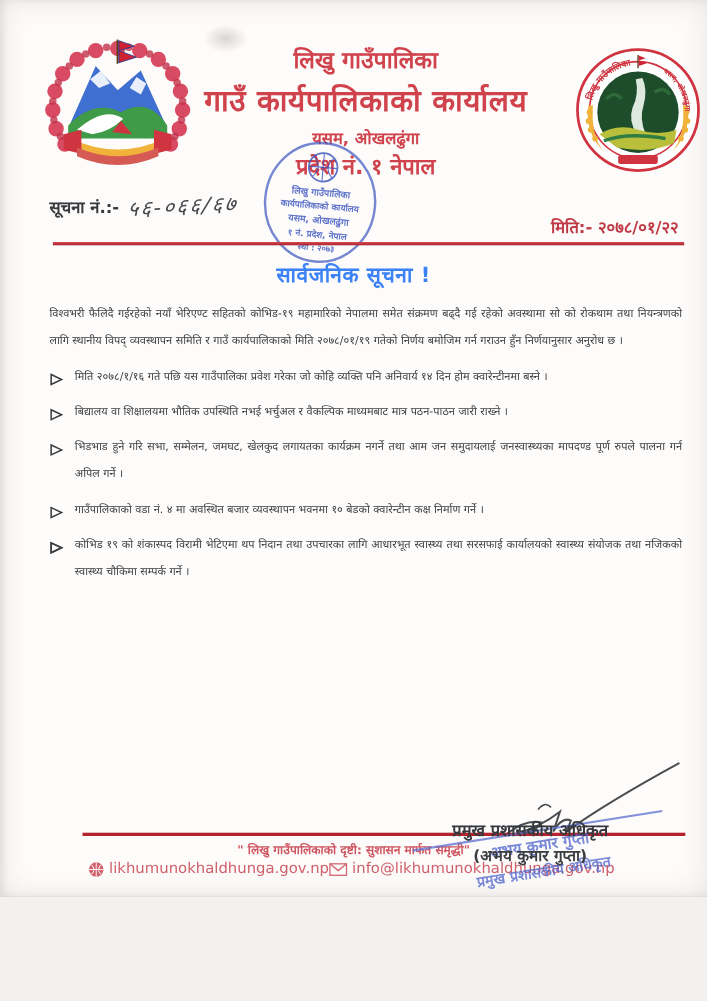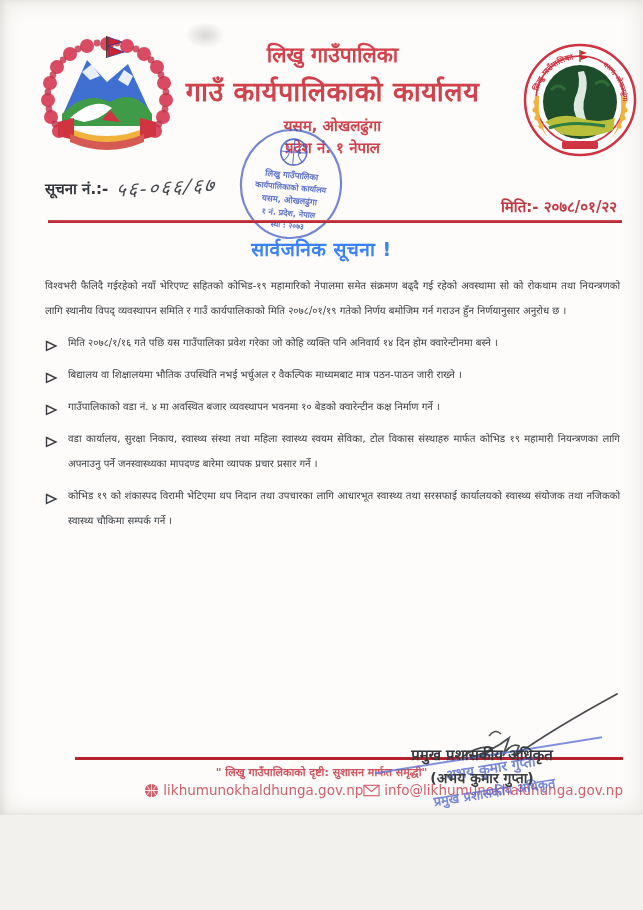--- a/index.html
+++ b/index.html
@@ -16,21 +16,21 @@
   .smudge{position:absolute;left:185px;top:22px;width:40px;height:26px;border-radius:50%;
     background:radial-gradient(closest-side,rgba(120,118,115,.28),rgba(120,118,115,0));}
   
   .letterhead{position:absolute;top:0;left:0;right:0;height:172px;}
   .emblem-left{position:absolute;left:40px;top:34px;width:134px;height:132px;}
   .seal-right{position:absolute;right:4px;top:38px;width:118px;height:124px;}
   .head-text{position:absolute;left:130px;right:108px;top:40px;text-align:center;color:#d0434d;}
   .head-muni{font-size:21px;font-weight:bold;}
   .head-office{font-size:27px;font-weight:bold;margin-top:4px;letter-spacing:.5px;}
   .head-addr{font-size:15px;font-weight:bold;margin-top:6px;}
-  .head-prov{font-size:15px;font-weight:bold;margin-top:2px;}
+  .head-prov{font-size:20px;font-weight:bold;margin-top:2px;}
   
   .hstamp{position:absolute;left:237px;top:126px;width:108px;height:116px;
     transform:rotate(5deg);opacity:.82;}
   .hstamp svg{width:100%;height:100%;}
   .hstamp text{fill:#3c55c0;font-family:"DejaVu Sans",sans-serif;font-weight:bold;}
   
   .meta{position:absolute;top:172px;left:45px;right:24px;height:46px;}
   .notice-no{position:absolute;left:0;top:2px;font-size:15px;font-weight:bold;color:#35383d;}
   .notice-val{display:inline-block;font-size:19px;font-weight:normal;font-style:italic;
     color:#474a50;transform:rotate(-3deg) skewX(-10deg);letter-spacing:2px;margin-left:2px;}
@@ -55,21 +55,21 @@
   .sign-stamp{position:absolute;left:30px;top:10px;width:230px;color:#4d63cc;opacity:.75;
     transform:rotate(-9deg);font-weight:bold;z-index:1;text-align:center;}
   .sign-stamp .l1{font-size:14px;border-top:2px solid #5a6fd0;padding-top:2px;}
   .sign-stamp .l2{font-size:13px;margin-top:6px;}
   
   .footer{position:absolute;left:0;right:0;bottom:6px;height:52px;}
   .f-line{position:absolute;top:0;left:75px;right:20px;height:2.5px;background:#b5242e;}
   .f-slogan{position:absolute;top:7px;left:0;right:0;text-align:center;
     font-size:11px;color:#cf5560;font-weight:bold;}
   .f-row{position:absolute;top:25px;left:16px;right:20px;display:flex;
-    justify-content:flex-end;align-items:center;color:#d0606c;font-size:13.5px;}
+    justify-content:center;align-items:center;color:#d0606c;font-size:13.5px;}
   .f-item{display:flex;align-items:center;gap:4px;}
   .f-item svg{display:block;}
 </style>
 </head>
 <body>
 
 <div class="page">
   <div class="smudge"></div>
 
   <div class="letterhead">
@@ -216,27 +216,32 @@
       <li>
         <span class="b-arrow"><svg viewBox="0 0 13 12">
               <path d="M1.5 1.5 L11 6 L1.5 10.5 Z" fill="none" stroke="#3a3d42" stroke-width="1.4"></path>
             </svg></span>
         <span>बिद्यालय वा शिक्षालयमा भौतिक उपस्थिति नभई भर्चुअल र वैकल्पिक माध्यमबाट मात्र पठन-पाठन जारी राख्ने ।</span>
       </li>
       <li>
         <span class="b-arrow"><svg viewBox="0 0 13 12">
               <path d="M1.5 1.5 L11 6 L1.5 10.5 Z" fill="none" stroke="#3a3d42" stroke-width="1.4"></path>
             </svg></span>
+        <span>भिडभाड हुने गरि सभा, सम्मेलन, जमघट, खेलकुद लगायतका कार्यक्रम नगर्ने तथा आम जन समुदायलाई जनस्वास्थ्यका मापदण्ड पूर्ण रुपले पालना गर्न अपिल गर्ने ।</span>
+      </li>
+      <li>
+        <span class="b-arrow"><svg viewBox="0 0 13 12">
+              <path d="M1.5 1.5 L11 6 L1.5 10.5 Z" fill="none" stroke="#3a3d42" stroke-width="1.4"></path>
+            </svg></span>
         <span>गाउँपालिकाको वडा नं. ४ मा अवस्थित बजार व्यवस्थापन भवनमा १० बेडको क्वारेन्टीन कक्ष निर्माण गर्ने ।</span>
       </li>
       <li>
         <span class="b-arrow"><svg viewBox="0 0 13 12">
               <path d="M1.5 1.5 L11 6 L1.5 10.5 Z" fill="none" stroke="#3a3d42" stroke-width="1.4"></path>
             </svg></span>
-        <span>वडा कार्यालय, सुरक्षा निकाय, स्वास्थ्य संस्था तथा महिला स्वास्थ्य स्वयम सेविका, टोल विकास संस्थाहरु मार्फत कोभिड १९ महामारी नियन्त्रणका लागि अपनाउनु पर्ने जनस्वास्थ्यका मापदण्ड बारेमा व्यापक प्रचार प्रसार गर्ने ।</span>
       </li>
       <li>
         <span class="b-arrow"><svg viewBox="0 0 13 12">
               <path d="M1.5 1.5 L11 6 L1.5 10.5 Z" fill="none" stroke="#3a3d42" stroke-width="1.4"></path>
             </svg></span>
         <span>कोभिड १९ को शंकास्पद विरामी भेटिएमा थप निदान तथा उपचारका लागि आधारभूत स्वास्थ्य तथा सरसफाई कार्यालयको स्वास्थ्य संयोजक तथा नजिकको स्वास्थ्य चौकिमा सम्पर्क गर्ने ।</span>
       </li>
     </ul>
   </div>
 

